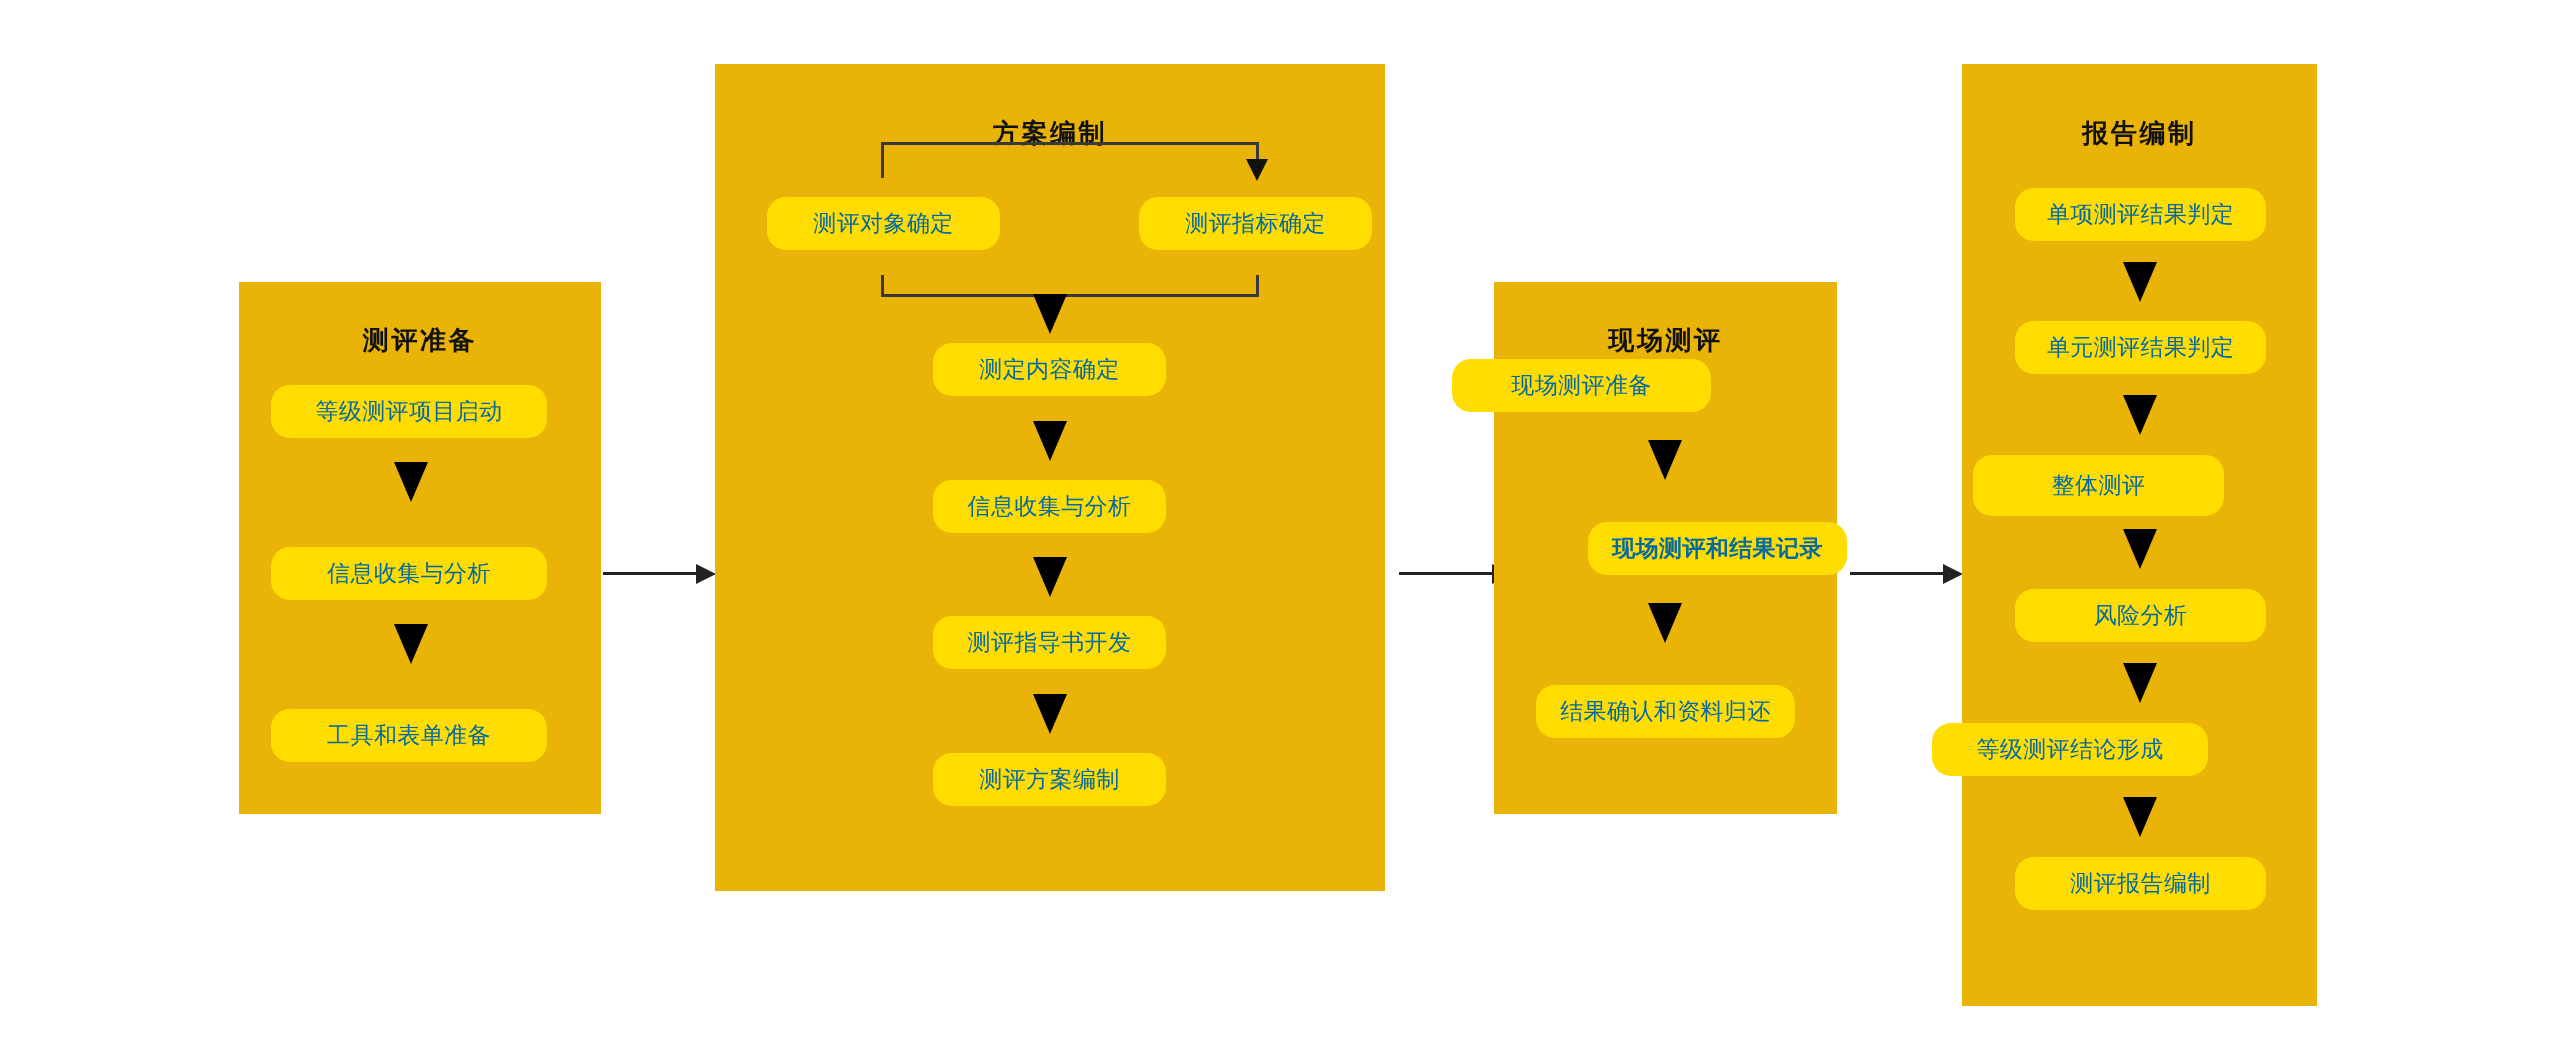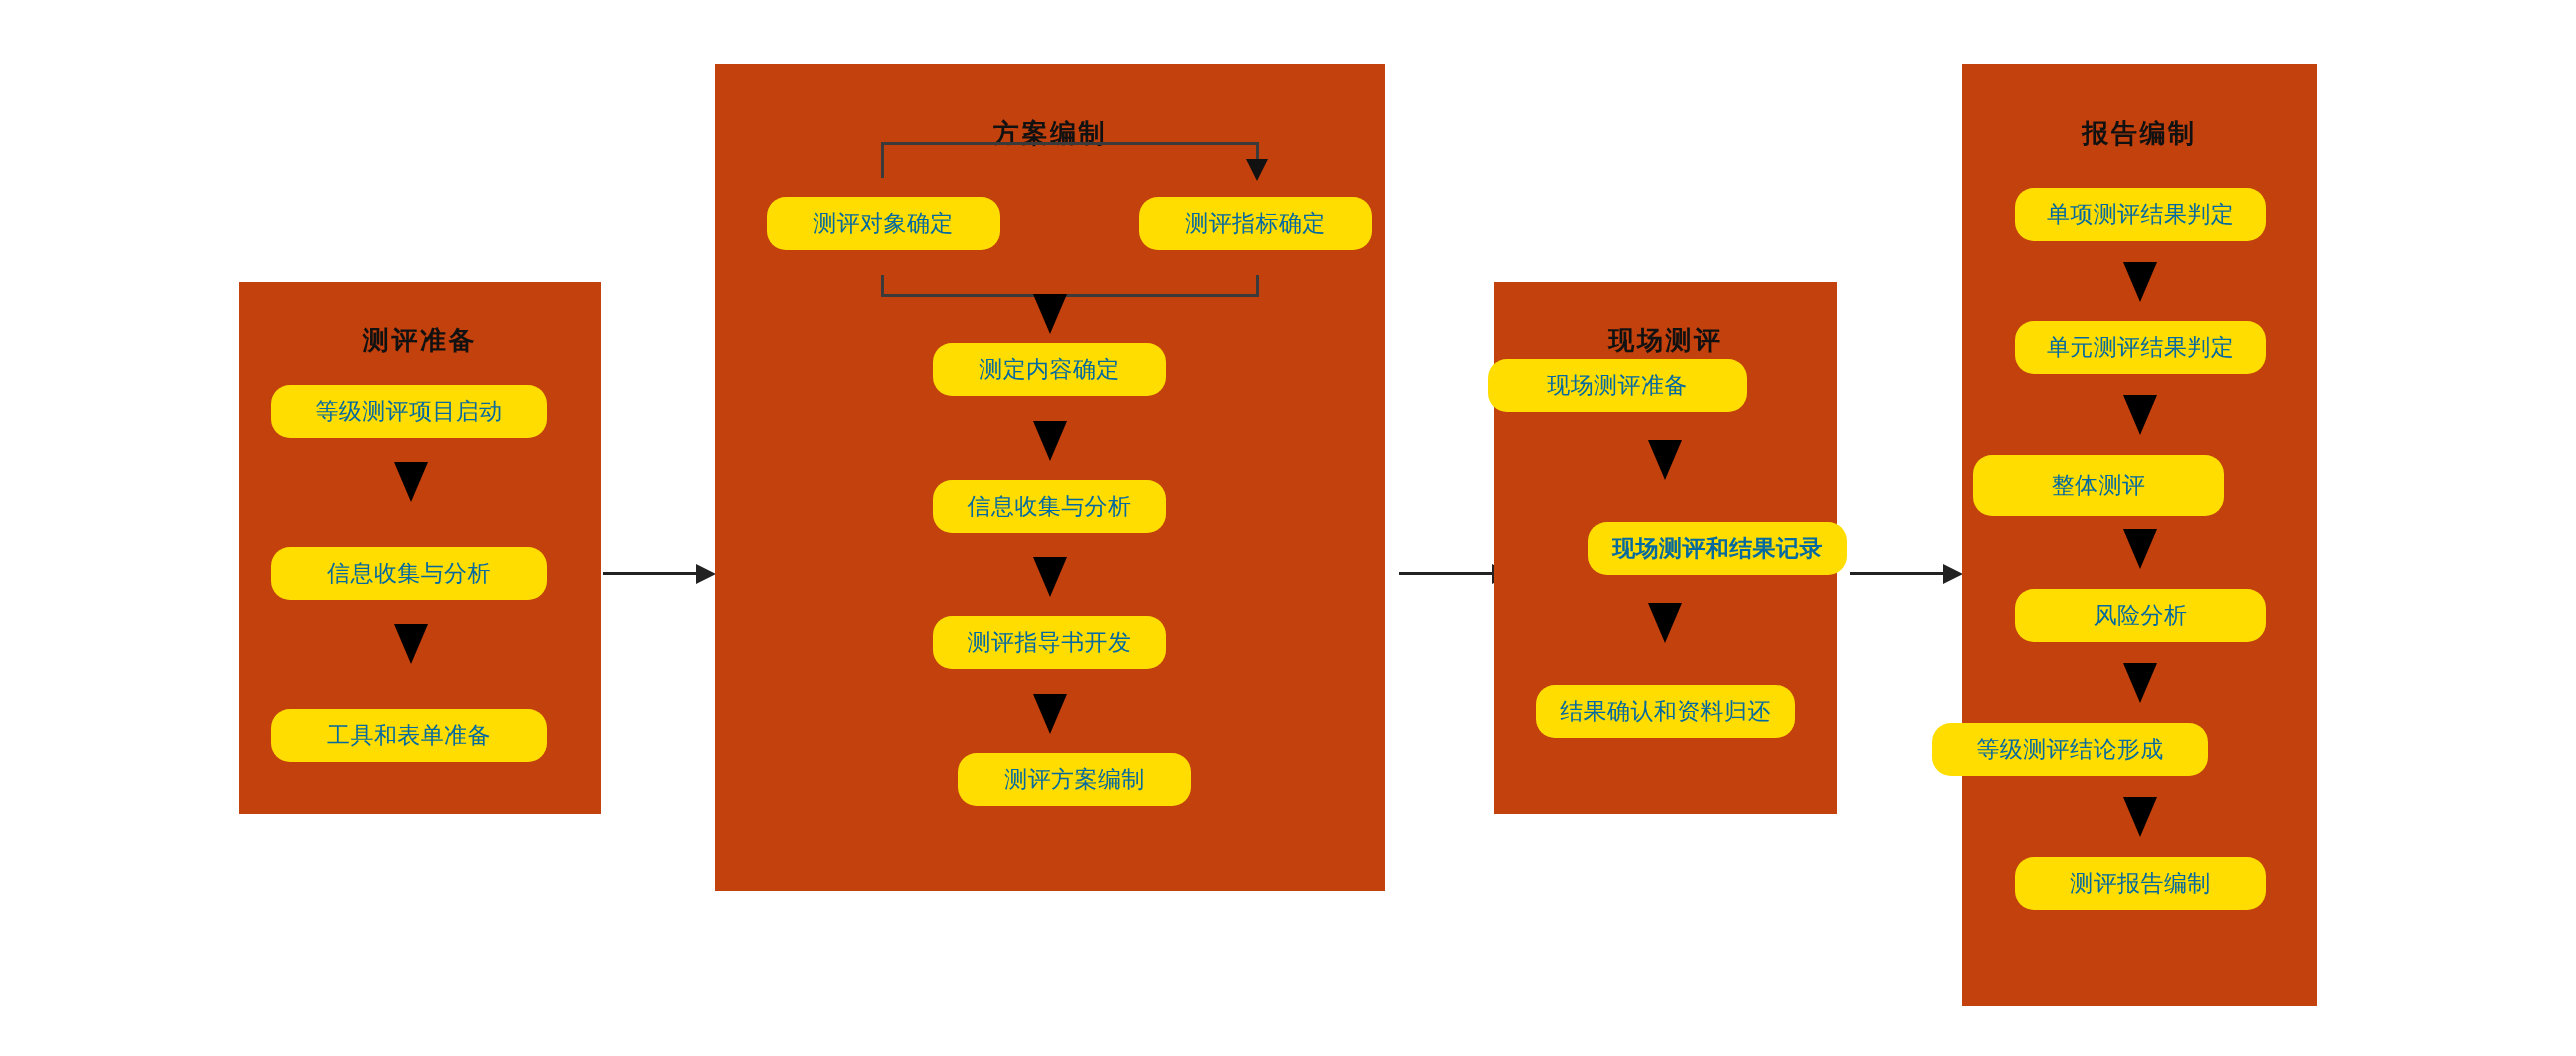--- a/index.html
+++ b/index.html
@@ -17,21 +17,21 @@
   #canvas {
     position: relative;
     width: 2576px;
     height: 1057px;
     background: #ffffff;
   }
 
   
   .panel {
     position: absolute;
-    background: #c2410c;
+    background: #eab308;
     box-sizing: border-box;
     padding-left: 36px;
   }
   .panel-title {
     position: absolute;
     left: 0;
     right: 0;
     text-align: center;
     font-size: 26px;
     font-weight: bold;
@@ -197,32 +197,32 @@
   <div class="tri-down" style="left:1033px; top:421px;"></div>
 
   <div class="step" style="left:933px; top:480px; width:233px; height:53px;">信息收集与分析</div>
 
   <div class="tri-down" style="left:1033px; top:557px;"></div>
 
   <div class="step" style="left:933px; top:616px; width:233px; height:53px;">测评指导书开发</div>
 
   <div class="tri-down" style="left:1033px; top:694px;"></div>
 
-  <div class="step" style="left:958px; top:753px; width:233px; height:53px;">测评方案编制</div>
+  <div class="step" style="left:933px; top:753px; width:233px; height:53px;">测评方案编制</div>
 
   <div class="h-arrow" style="left:1399px; top:561px; width:113px;">
     <div class="shaft" style="width:94px;"></div>
     <div class="head" style="left:93px;"></div>
   </div>
 
   <div class="panel" style="left:1494px; top:282px; width:343px; height:532px;">
     <div class="panel-title" style="top:41px;">现场测评</div>
   </div>
 
-  <div class="step" style="left:1488px; top:359px; width:259px; height:53px;">现场测评准备</div>
+  <div class="step" style="left:1452px; top:359px; width:259px; height:53px;">现场测评准备</div>
 
   <div class="tri-down" style="left:1648px; top:440px;"></div>
 
   <div class="step" style="left:1588px; top:522px; width:259px; height:53px;font-weight:bold;">现场测评和结果记录</div>
 
   <div class="tri-down" style="left:1648px; top:603px;"></div>
 
   <div class="step" style="left:1536px; top:685px; width:259px; height:53px;text-align:right;">结果确认和资料归还</div>
 
   <div class="h-arrow" style="left:1850px; top:561px; width:113px;">

